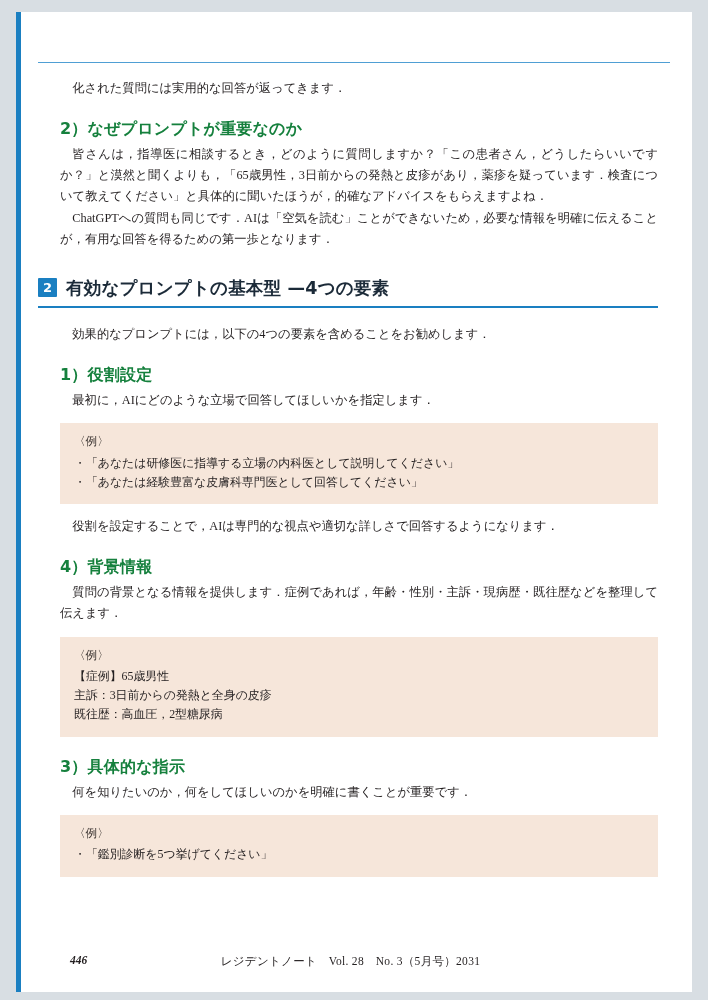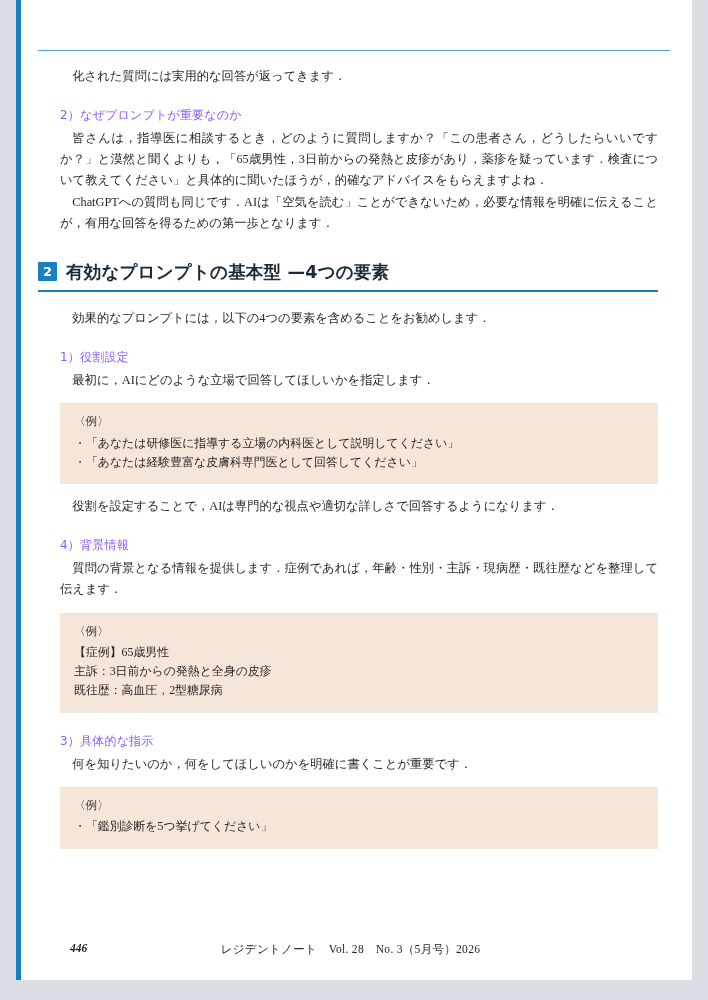--- a/index.html
+++ b/index.html
@@ -9,21 +9,21 @@
   body {
     width: 708px;
     height: 1000px;
     background: #d8dee3;
     font-family: "Liberation Serif", "DejaVu Serif", serif;
   }
   .page {
     position: relative;
     width: 676px;
     height: 980px;
-    margin: 0 auto;
+    margin: 12px auto;
     background: #ffffff;
     box-sizing: border-box;
   }
   .left-bar {
     position: absolute;
     left: 0;
     top: 0;
     width: 5px;
     height: 980px;
     background: #1a7fc1;
@@ -80,23 +80,23 @@
     border-radius: 1px;
   }
   .section-rule {
     height: 2px;
     background: #1a7fc1;
     margin: 6px 0 16px 0;
   }
   h3.sub {
     margin: 20px 0 4px 22px;
     font-family: "DejaVu Sans", "Liberation Sans", sans-serif;
-    font-size: 12px;
-    font-weight: normal;
-    color: #8b5cf6;
+    font-size: 16px;
+    font-weight: bold;
+    color: #15803d;
     letter-spacing: 0.2px;
   }
   .example-box {
     background: #f6e6da;
     margin: 12px 0 12px 22px;
     padding: 10px 14px 12px 14px;
     box-sizing: border-box;
   }
   .example-box .ex-label {
     font-size: 11.6px;
@@ -186,15 +186,15 @@
     <p class="body-block indent">何を知りたいのか，何をしてほしいのかを明確に書くことが重要です．</p>
     <div class="example-box">
       <div class="ex-label">〈例〉</div>
       <div class="ex-line">・「鑑別診断を5つ挙げてください」</div>
     </div>
 
   </div>
 
   <div class="footer">
     <span class="folio">446</span>
-    <span class="journal">レジデントノート　Vol. 28　No. 3（5月号）2026</span>
+    <span class="journal">レジデントノート　Vol. 28　No. 3（5月号）2031</span>
   </div>
 </div>
 
 </body></html>

